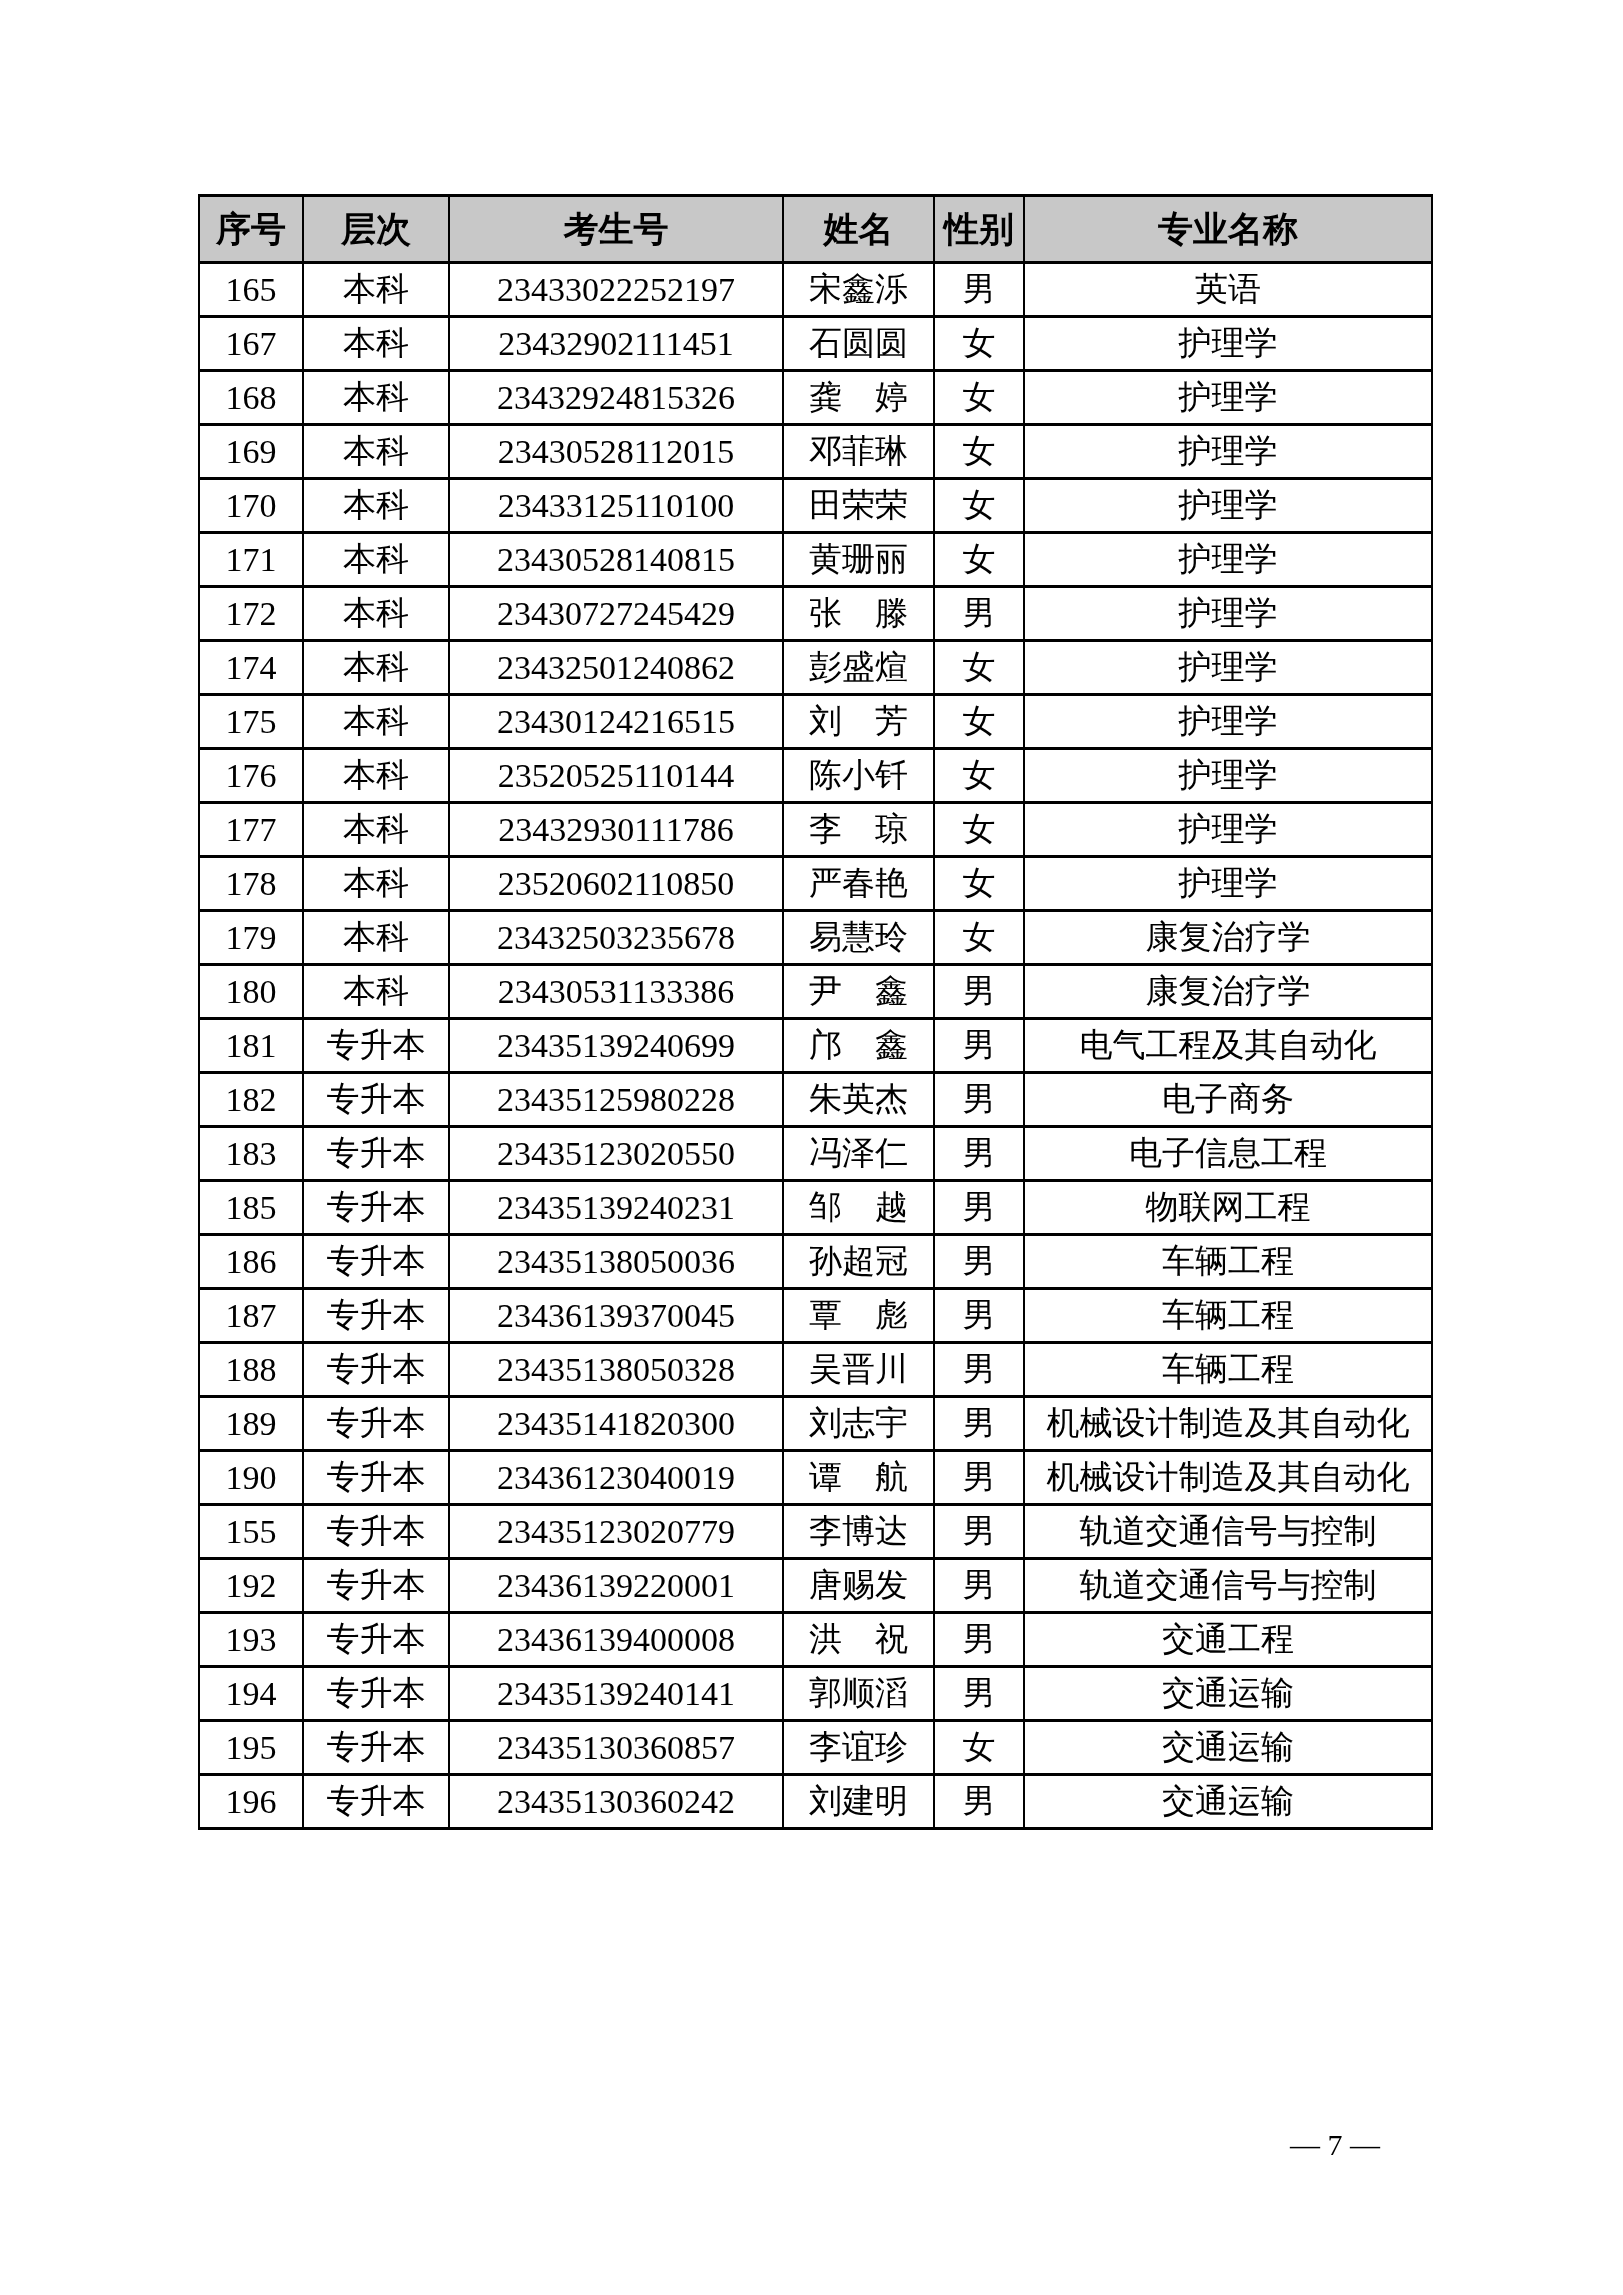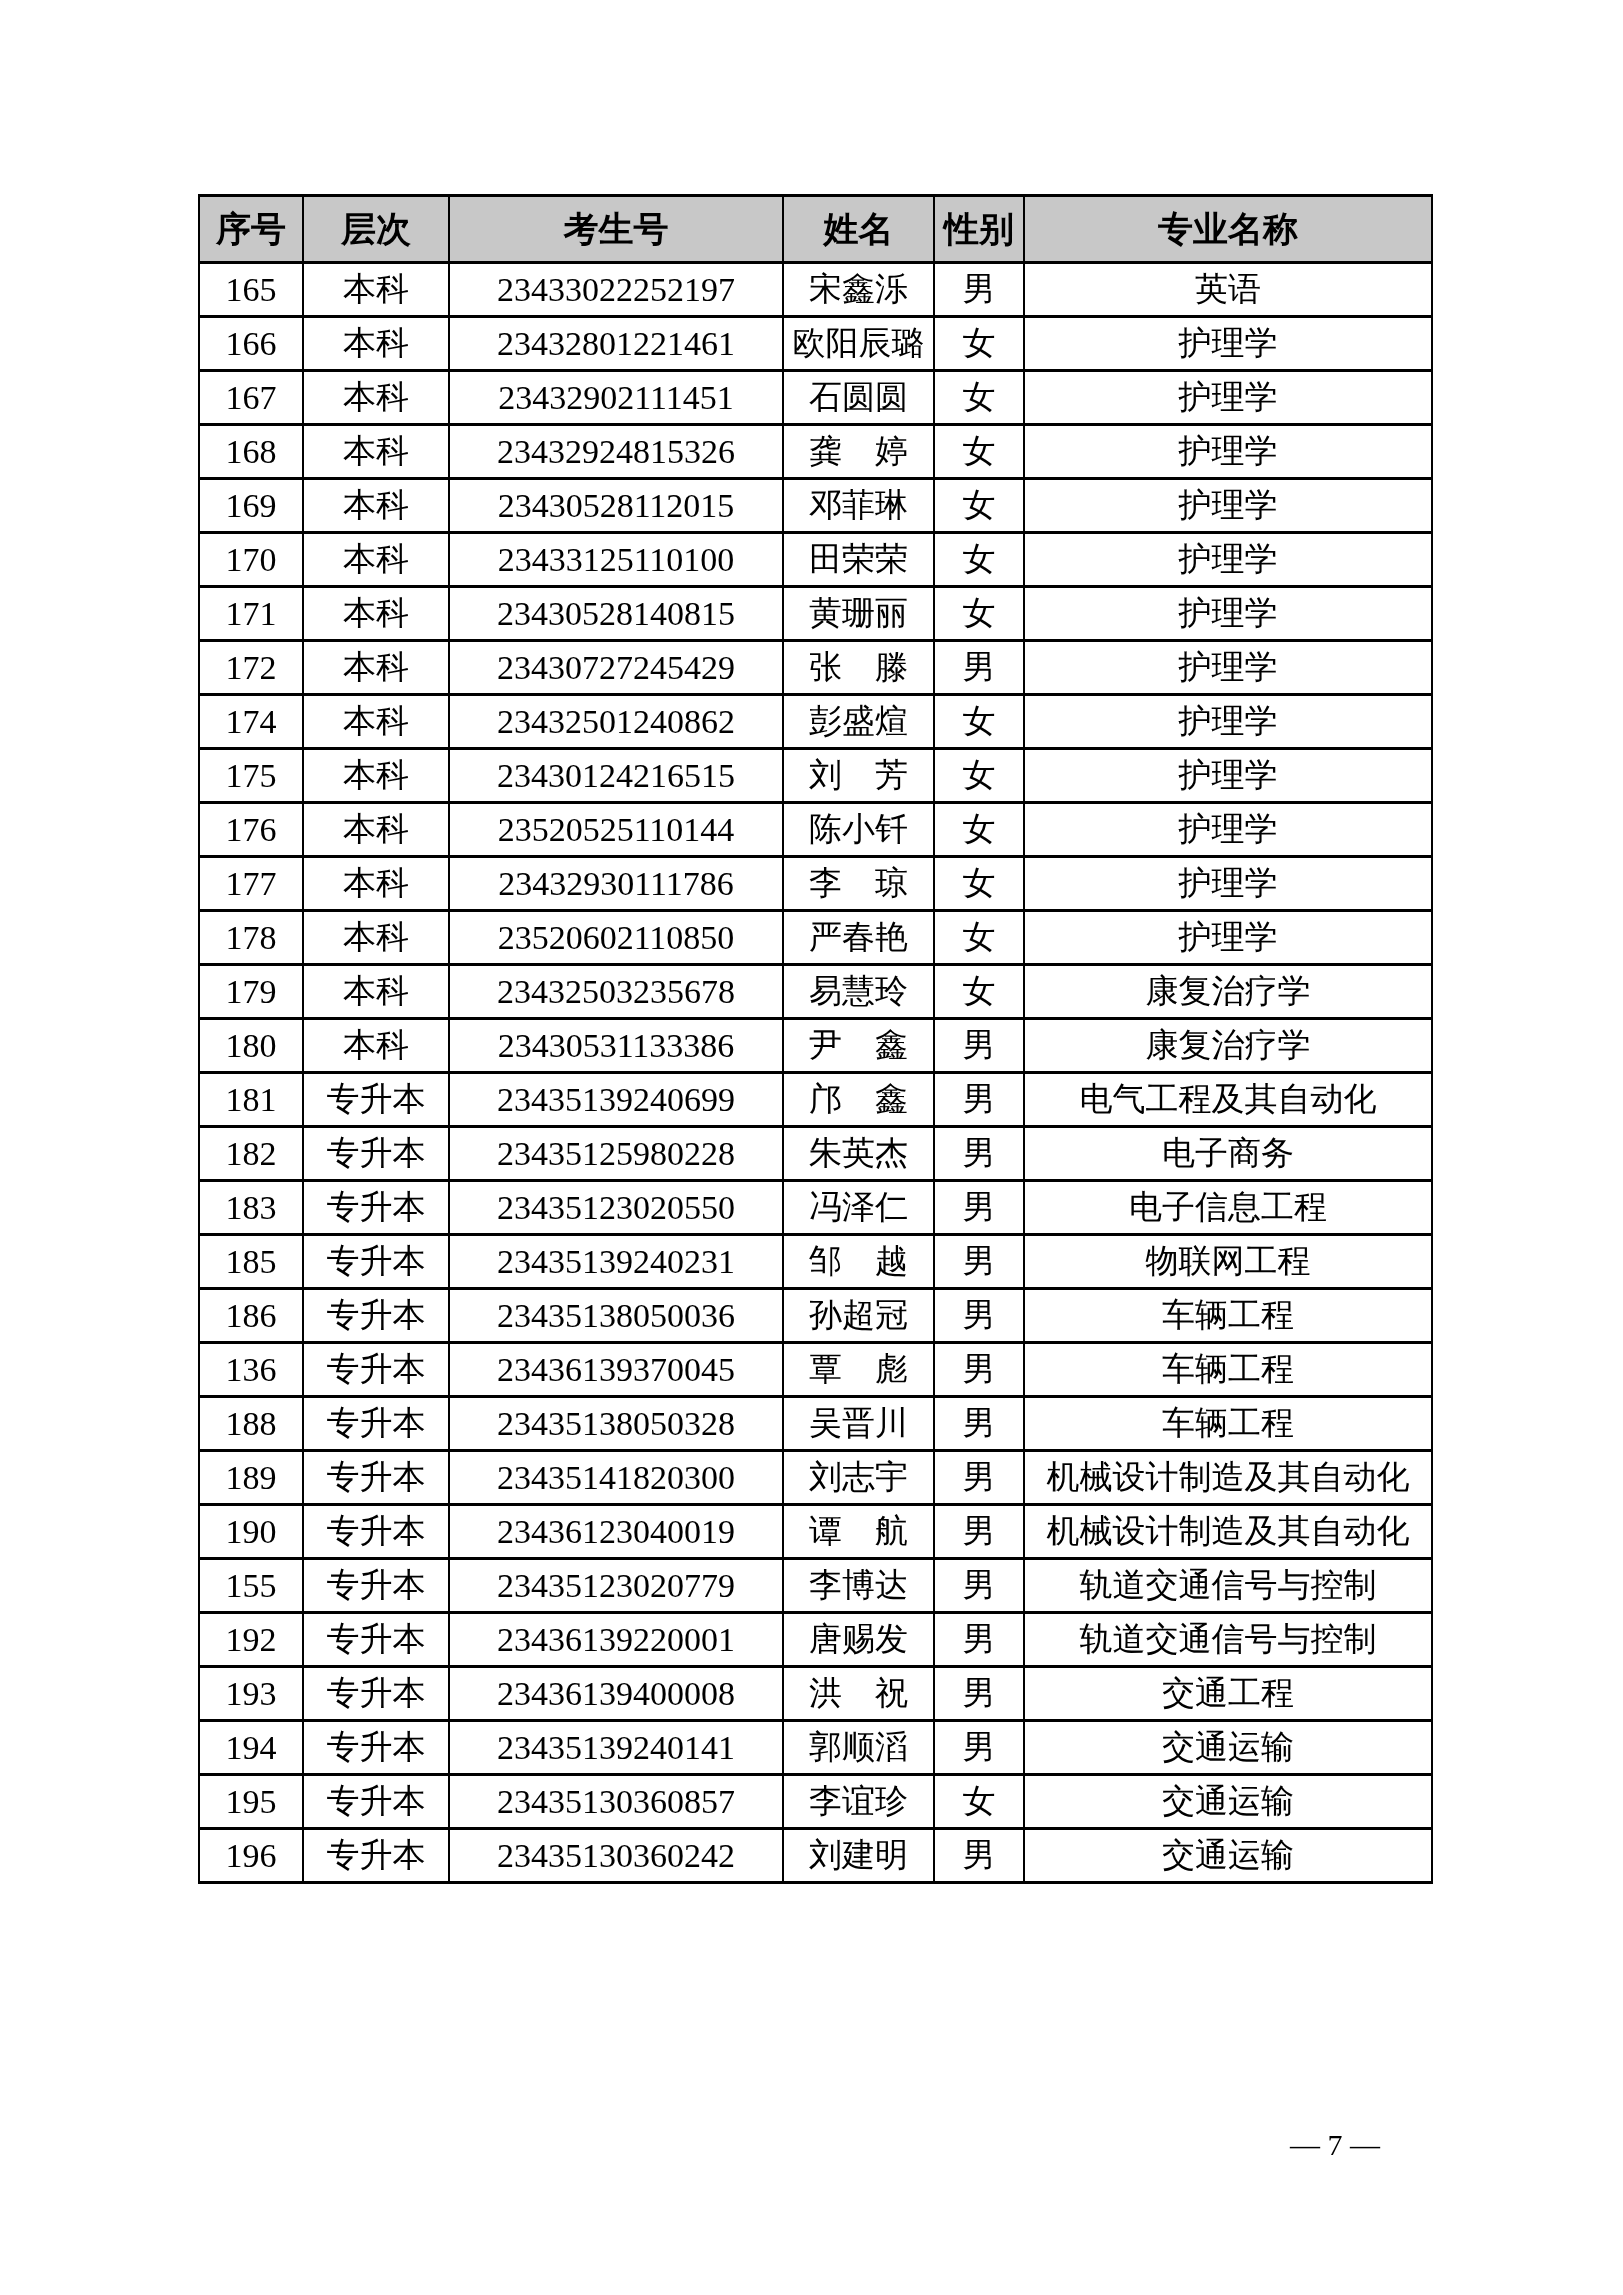--- a/index.html
+++ b/index.html
@@ -57,28 +57,20 @@
     <tbody>
         <tr>
           <td class="c0">165</td>
           <td class="c1">本科</td>
           <td class="c2">23433022252197</td>
           <td class="c3">宋鑫泺</td>
           <td class="c4">男</td>
           <td class="c5">英语</td>
         </tr>
         <tr>
-          <td class="c0">166</td>
-          <td class="c1">本科</td>
-          <td class="c2">23432801221461</td>
-          <td class="c3">欧阳辰璐</td>
-          <td class="c4">女</td>
-          <td class="c5">护理学</td>
-        </tr>
-        <tr>
           <td class="c0">167</td>
           <td class="c1">本科</td>
           <td class="c2">23432902111451</td>
           <td class="c3">石圆圆</td>
           <td class="c4">女</td>
           <td class="c5">护理学</td>
         </tr>
         <tr>
           <td class="c0">168</td>
           <td class="c1">本科</td>
@@ -209,21 +201,21 @@
         </tr>
         <tr>
           <td class="c0">186</td>
           <td class="c1">专升本</td>
           <td class="c2">23435138050036</td>
           <td class="c3">孙超冠</td>
           <td class="c4">男</td>
           <td class="c5">车辆工程</td>
         </tr>
         <tr>
-          <td class="c0">136</td>
+          <td class="c0">187</td>
           <td class="c1">专升本</td>
           <td class="c2">23436139370045</td>
           <td class="c3">覃　彪</td>
           <td class="c4">男</td>
           <td class="c5">车辆工程</td>
         </tr>
         <tr>
           <td class="c0">188</td>
           <td class="c1">专升本</td>
           <td class="c2">23435138050328</td>

